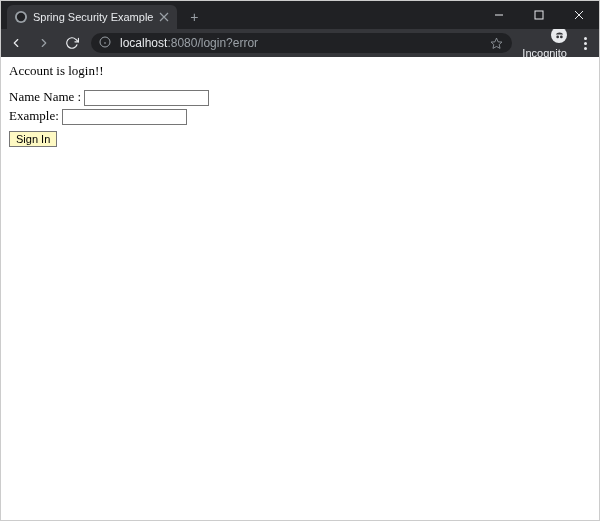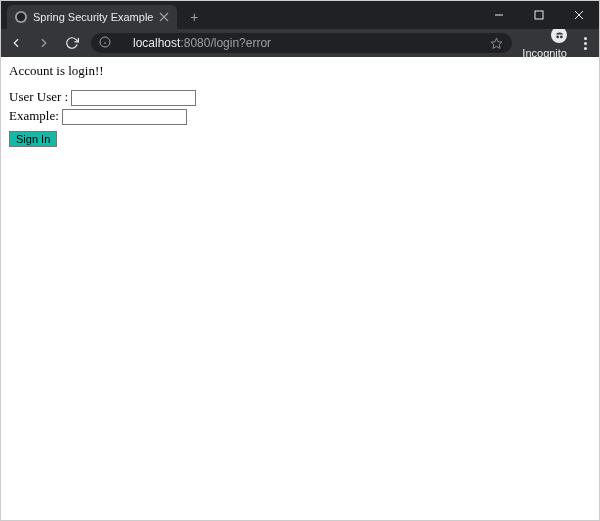--- a/index.html
+++ b/index.html
@@ -78,21 +78,21 @@
     .nav-icon.active{color:#e8eaed;}
     .nav-icon svg{width:14px;height:14px;stroke:currentColor;fill:none;stroke-width:2;stroke-linecap:round;stroke-linejoin:round;}
     .addressbar {
       flex:1;
       height:20px;
       background:#202124;
       border-radius:10px;
       display:flex;
       align-items:center;
       padding:0 8px;
-      gap:22px;
+      gap:9px;
       color:#9aa0a6;
       font-size:12px;
     }
     .addr-info svg{width:12px;height:12px;stroke:#9aa0a6;fill:none;stroke-width:2;}
     .addr-host{color:#e8eaed;}
     .addr-path{color:#9aa0a6;}
     .star-icon {width:16px;display:flex;align-items:center;justify-content:center;}
     .star-icon svg{width:13px;height:13px;stroke:#9aa0a6;fill:none;stroke-width:1.5;}
     .incognito {
       display:flex;align-items:flex-end;gap:4px;color:#e8eaed;font-size:11px;flex-direction:column;
@@ -122,21 +122,21 @@
       padding:0 2px;
       vertical-align:middle;
       background:#fff;
     }
     .signin-btn {
       margin-top:4px;
       font-family: Arial, sans-serif;
       font-size:11px;
       padding:1px 6px;
       border:1px solid #767676;
-      background:#14b8a6;
+      background:#fef9c3;
       cursor:pointer;
     }
   </style>
 </head>
 <body>
 
 <div class="titlebar">
   <div class="tab">
     <span class="favicon">
       <svg viewBox="0 0 24 24">
@@ -223,21 +223,21 @@
         <circle cx="1.5" cy="11.5" r="1.5"></circle>
       </svg>
   </span>
 </div>
 
 <div class="page">
   <div class="error-msg">Account is login!!</div>
 
   <form>
     <div class="form-row">
-      <label>User User :</label>
+      <label>Name Name :</label>
       <input type="text" value="" style="">
     </div>
     <div class="form-row">
       <label>Example:</label>
       <input type="password" value="" style="">
     </div>
     <button class="signin-btn" type="submit">Sign In</button>
   </form>
 </div>
 

